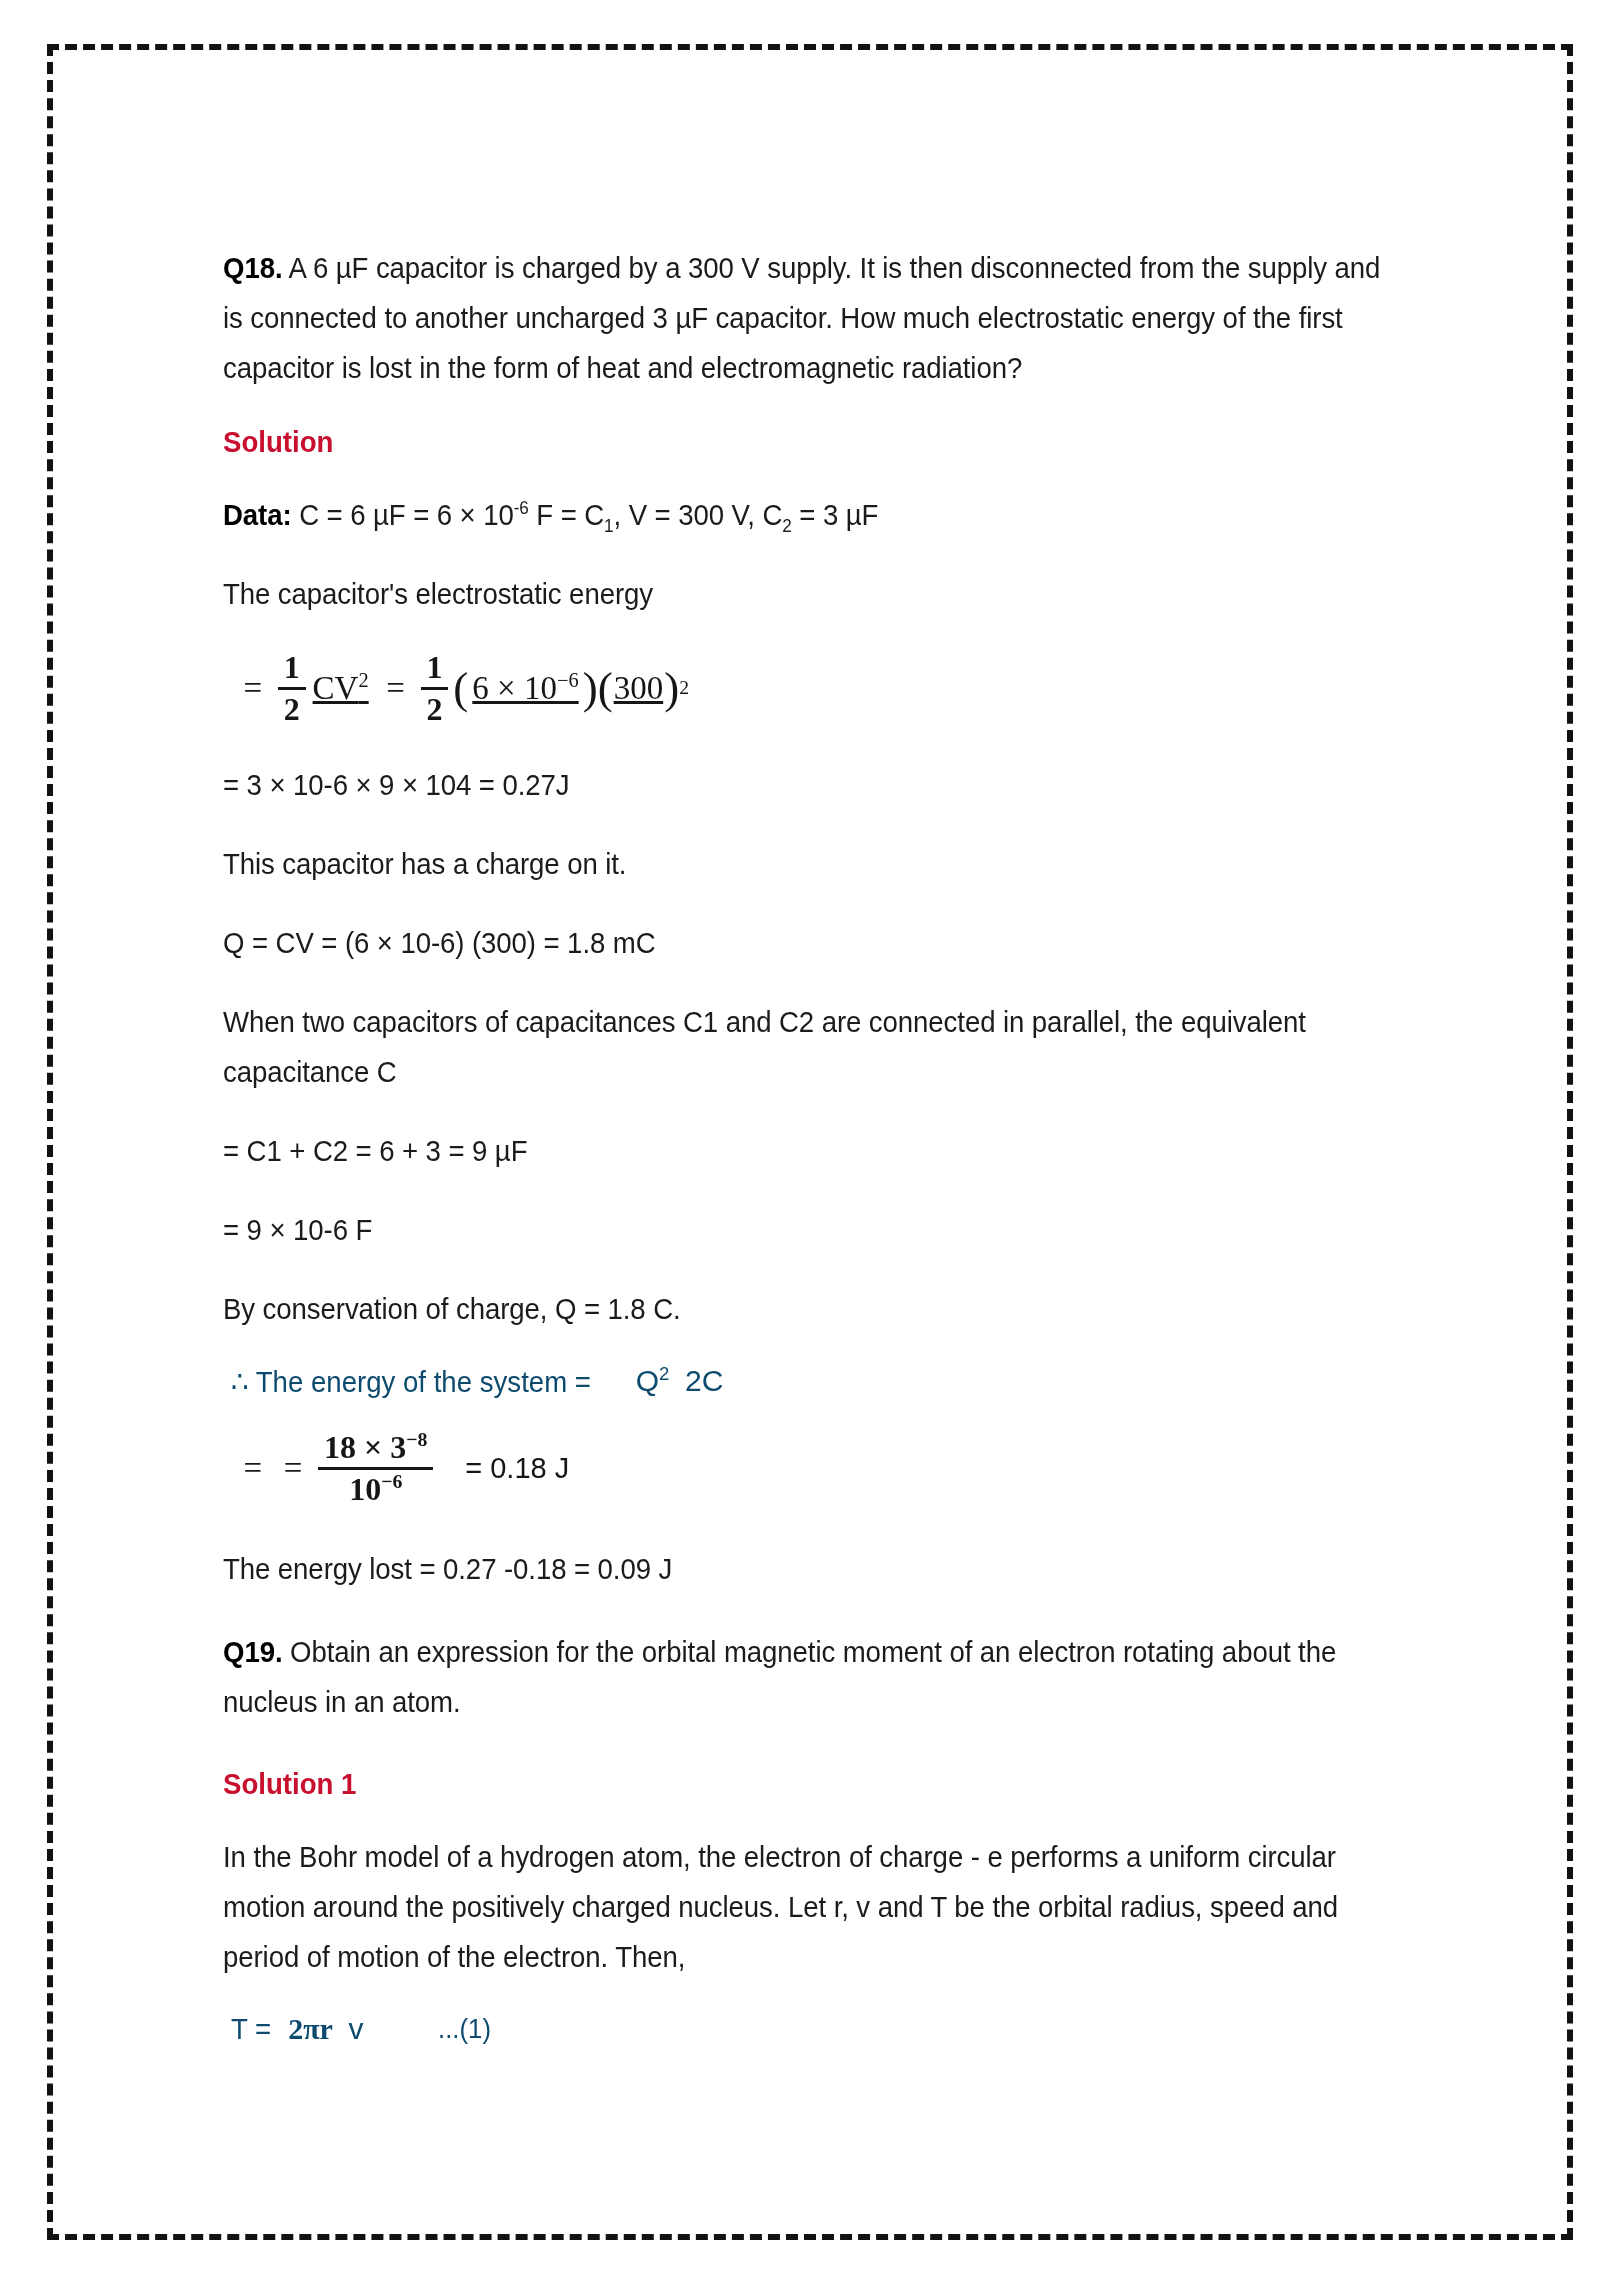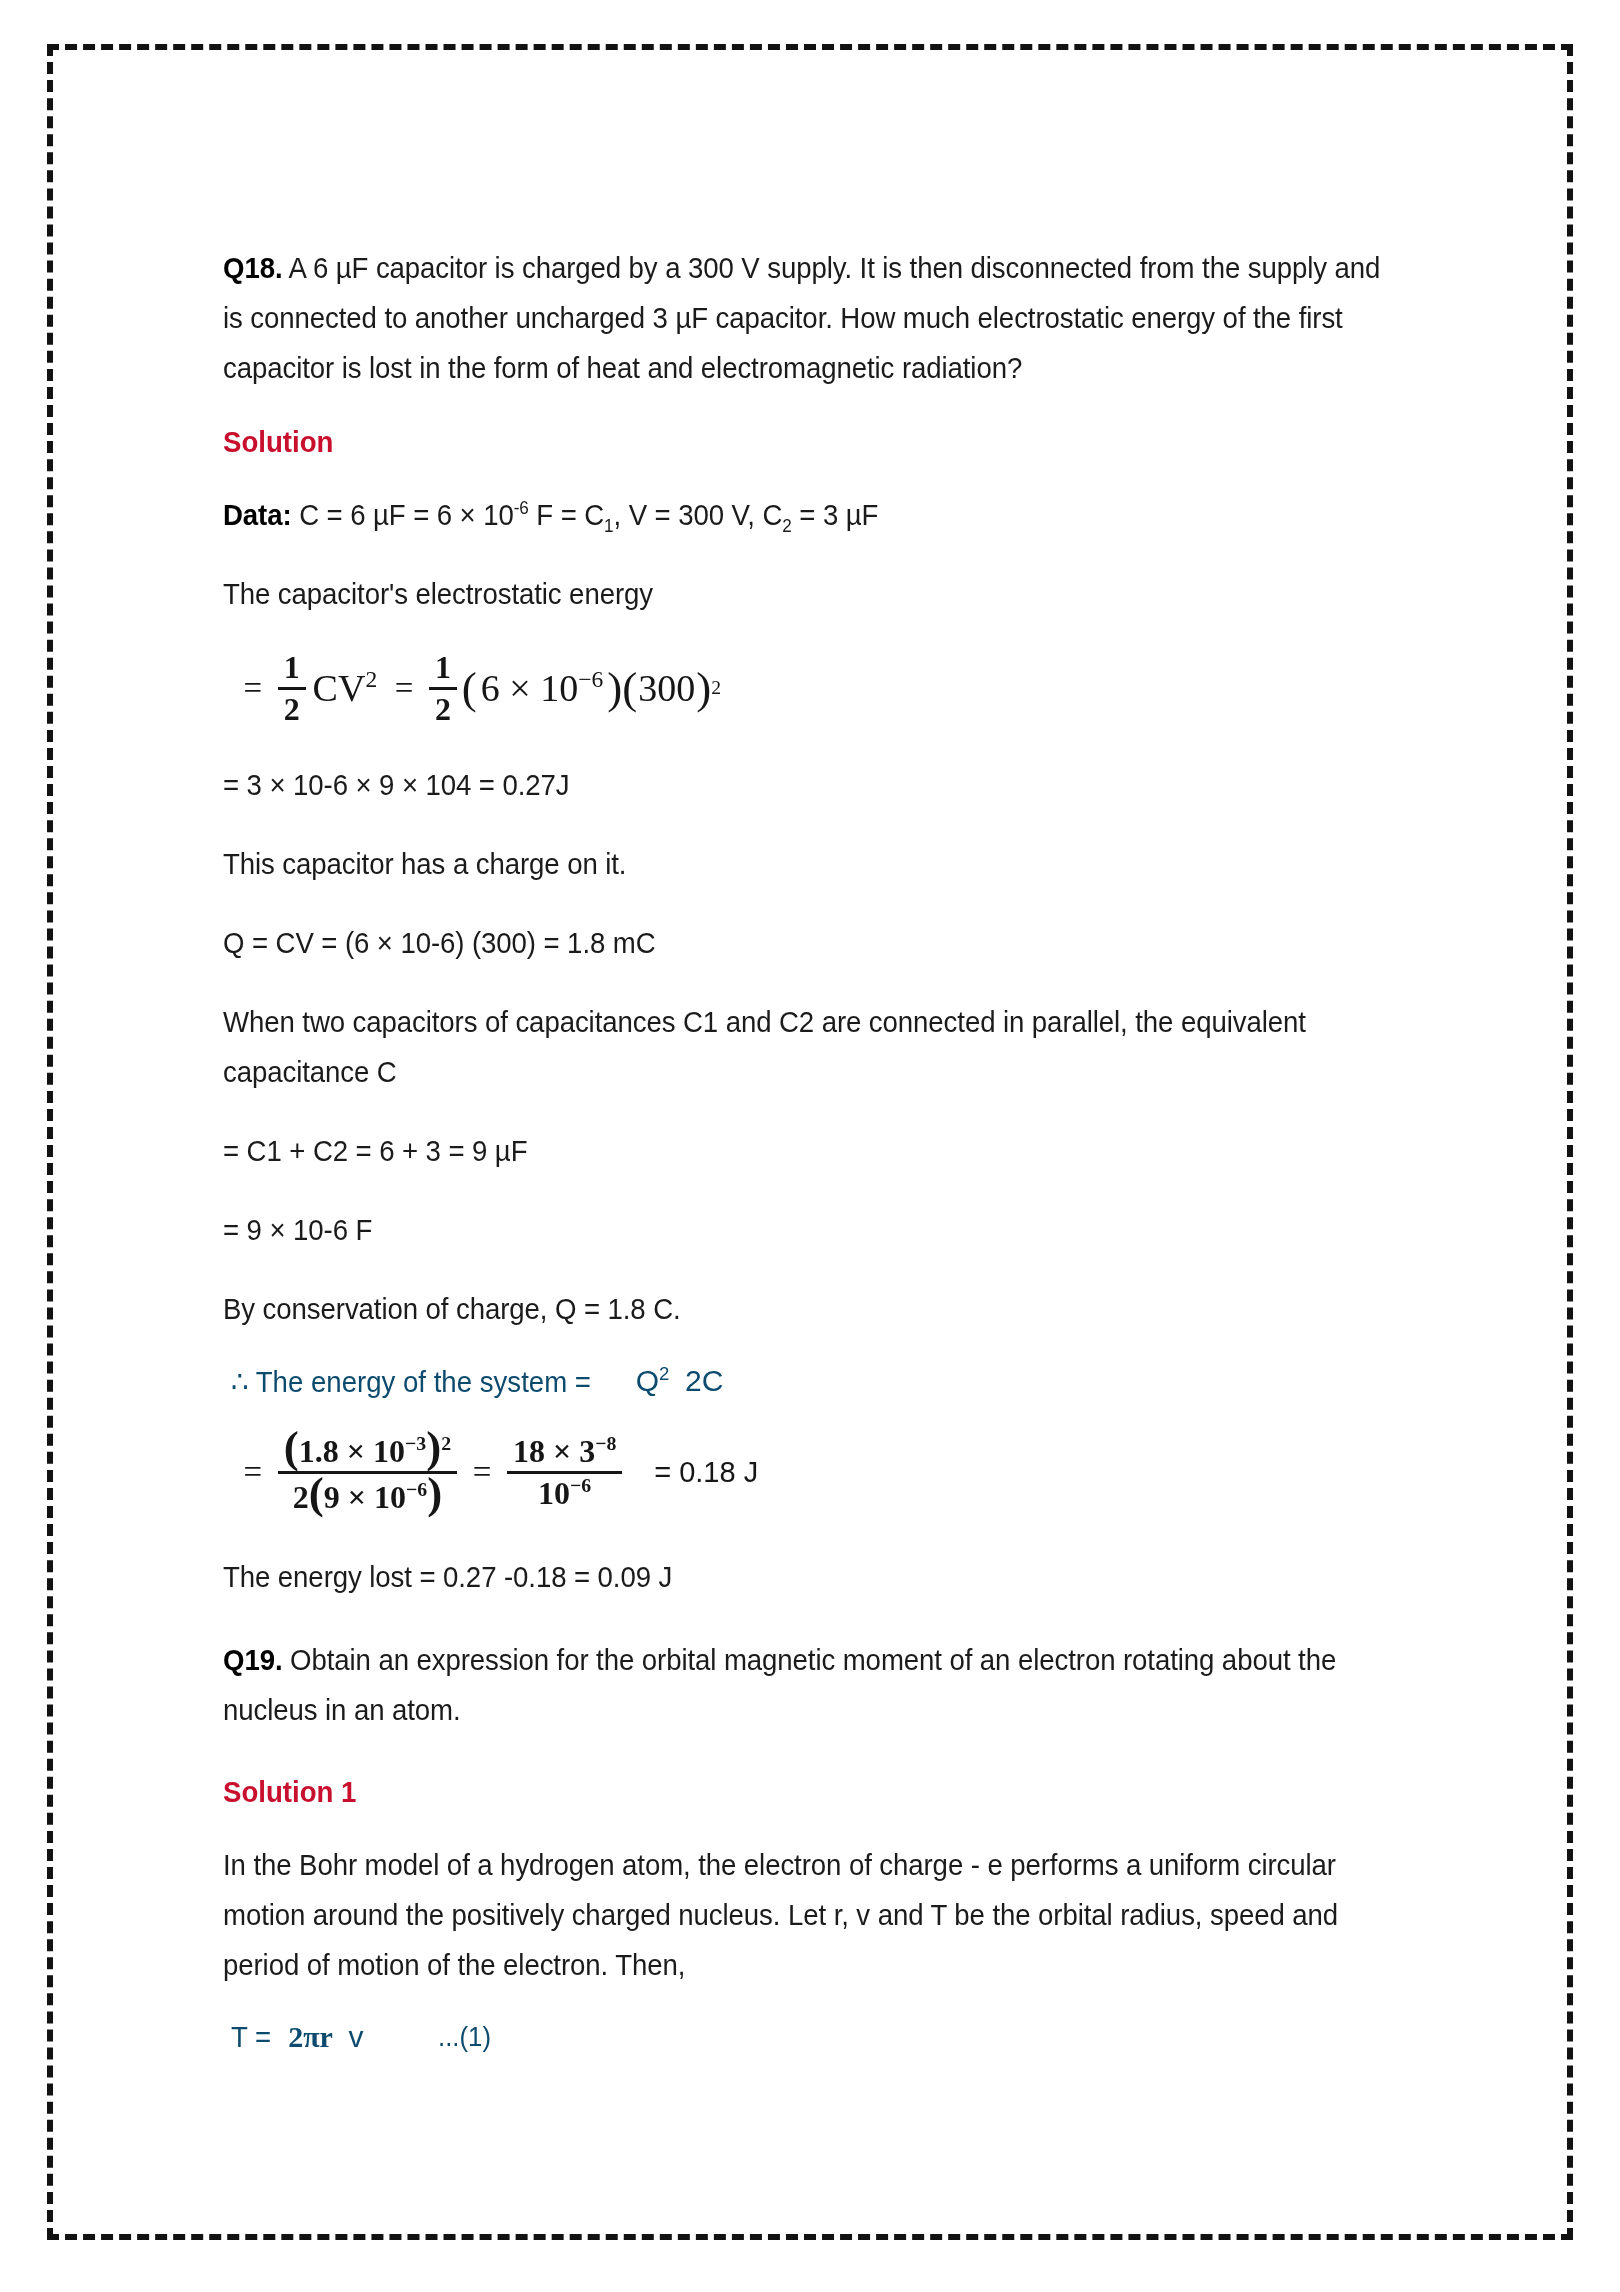--- a/index.html
+++ b/index.html
@@ -80,22 +80,23 @@
   
   .eq {
     font-family: "Liberation Serif", serif;
     color: #161616;
     display: flex;
     align-items: center;
     margin: 5.9px 0 31px 0;
     padding-left: 9.8px;
   }
   .eq .tok {
-    font-size: 38px;
+    font-size: 33px;
     margin: 0 6.9px;
+    text-decoration: underline;
   }
   .eq .eqsign {
     font-size: 33px;
     margin: 0 10.8px;
     position: relative;
   }
   .frac {
     display: inline-flex;
     flex-direction: column;
     align-items: center;
@@ -207,25 +208,20 @@
       <span class="txt">∴ The energy of the system  =</span>
       <span class="sfrac">
         <span class="num"><span>Q</span><sup class="sm">2</sup></span>
         <span class="bar"></span>
         <span class="den">2C</span>
       </span>
     </div>
 
     <div class="eq" style="margin-top:17.6px;margin-bottom:35px;">
       <span class="eqsign">=</span>
-      <span class="frac">
-        <span class="num"><span class="big-paren">(</span><span>1.8 × 10</span><sup class="sm">−3</sup><span class="big-paren">)</span><sup class="sm">2</sup></span>
-        <span class="bar"></span>
-        <span class="den"><span>2</span><span class="big-paren">(</span><span>9 × 10</span><sup class="sm">−6</sup><span class="big-paren">)</span></span>
-      </span>
       <span class="eqsign">=</span>
       <span class="frac">
         <span class="num"><span>18 × 3</span><sup class="sm">−8</sup></span>
         <span class="bar"></span>
         <span class="den"><span>10</span><sup class="sm">−6</sup></span>
       </span>
       <span style="font-family:'Liberation Sans',sans-serif;font-size:29px;margin-left:27px;">= 0.18 J</span>
     </div>
 
     <p class="para">The energy lost = 0.27 -0.18 = 0.09 J</p>

